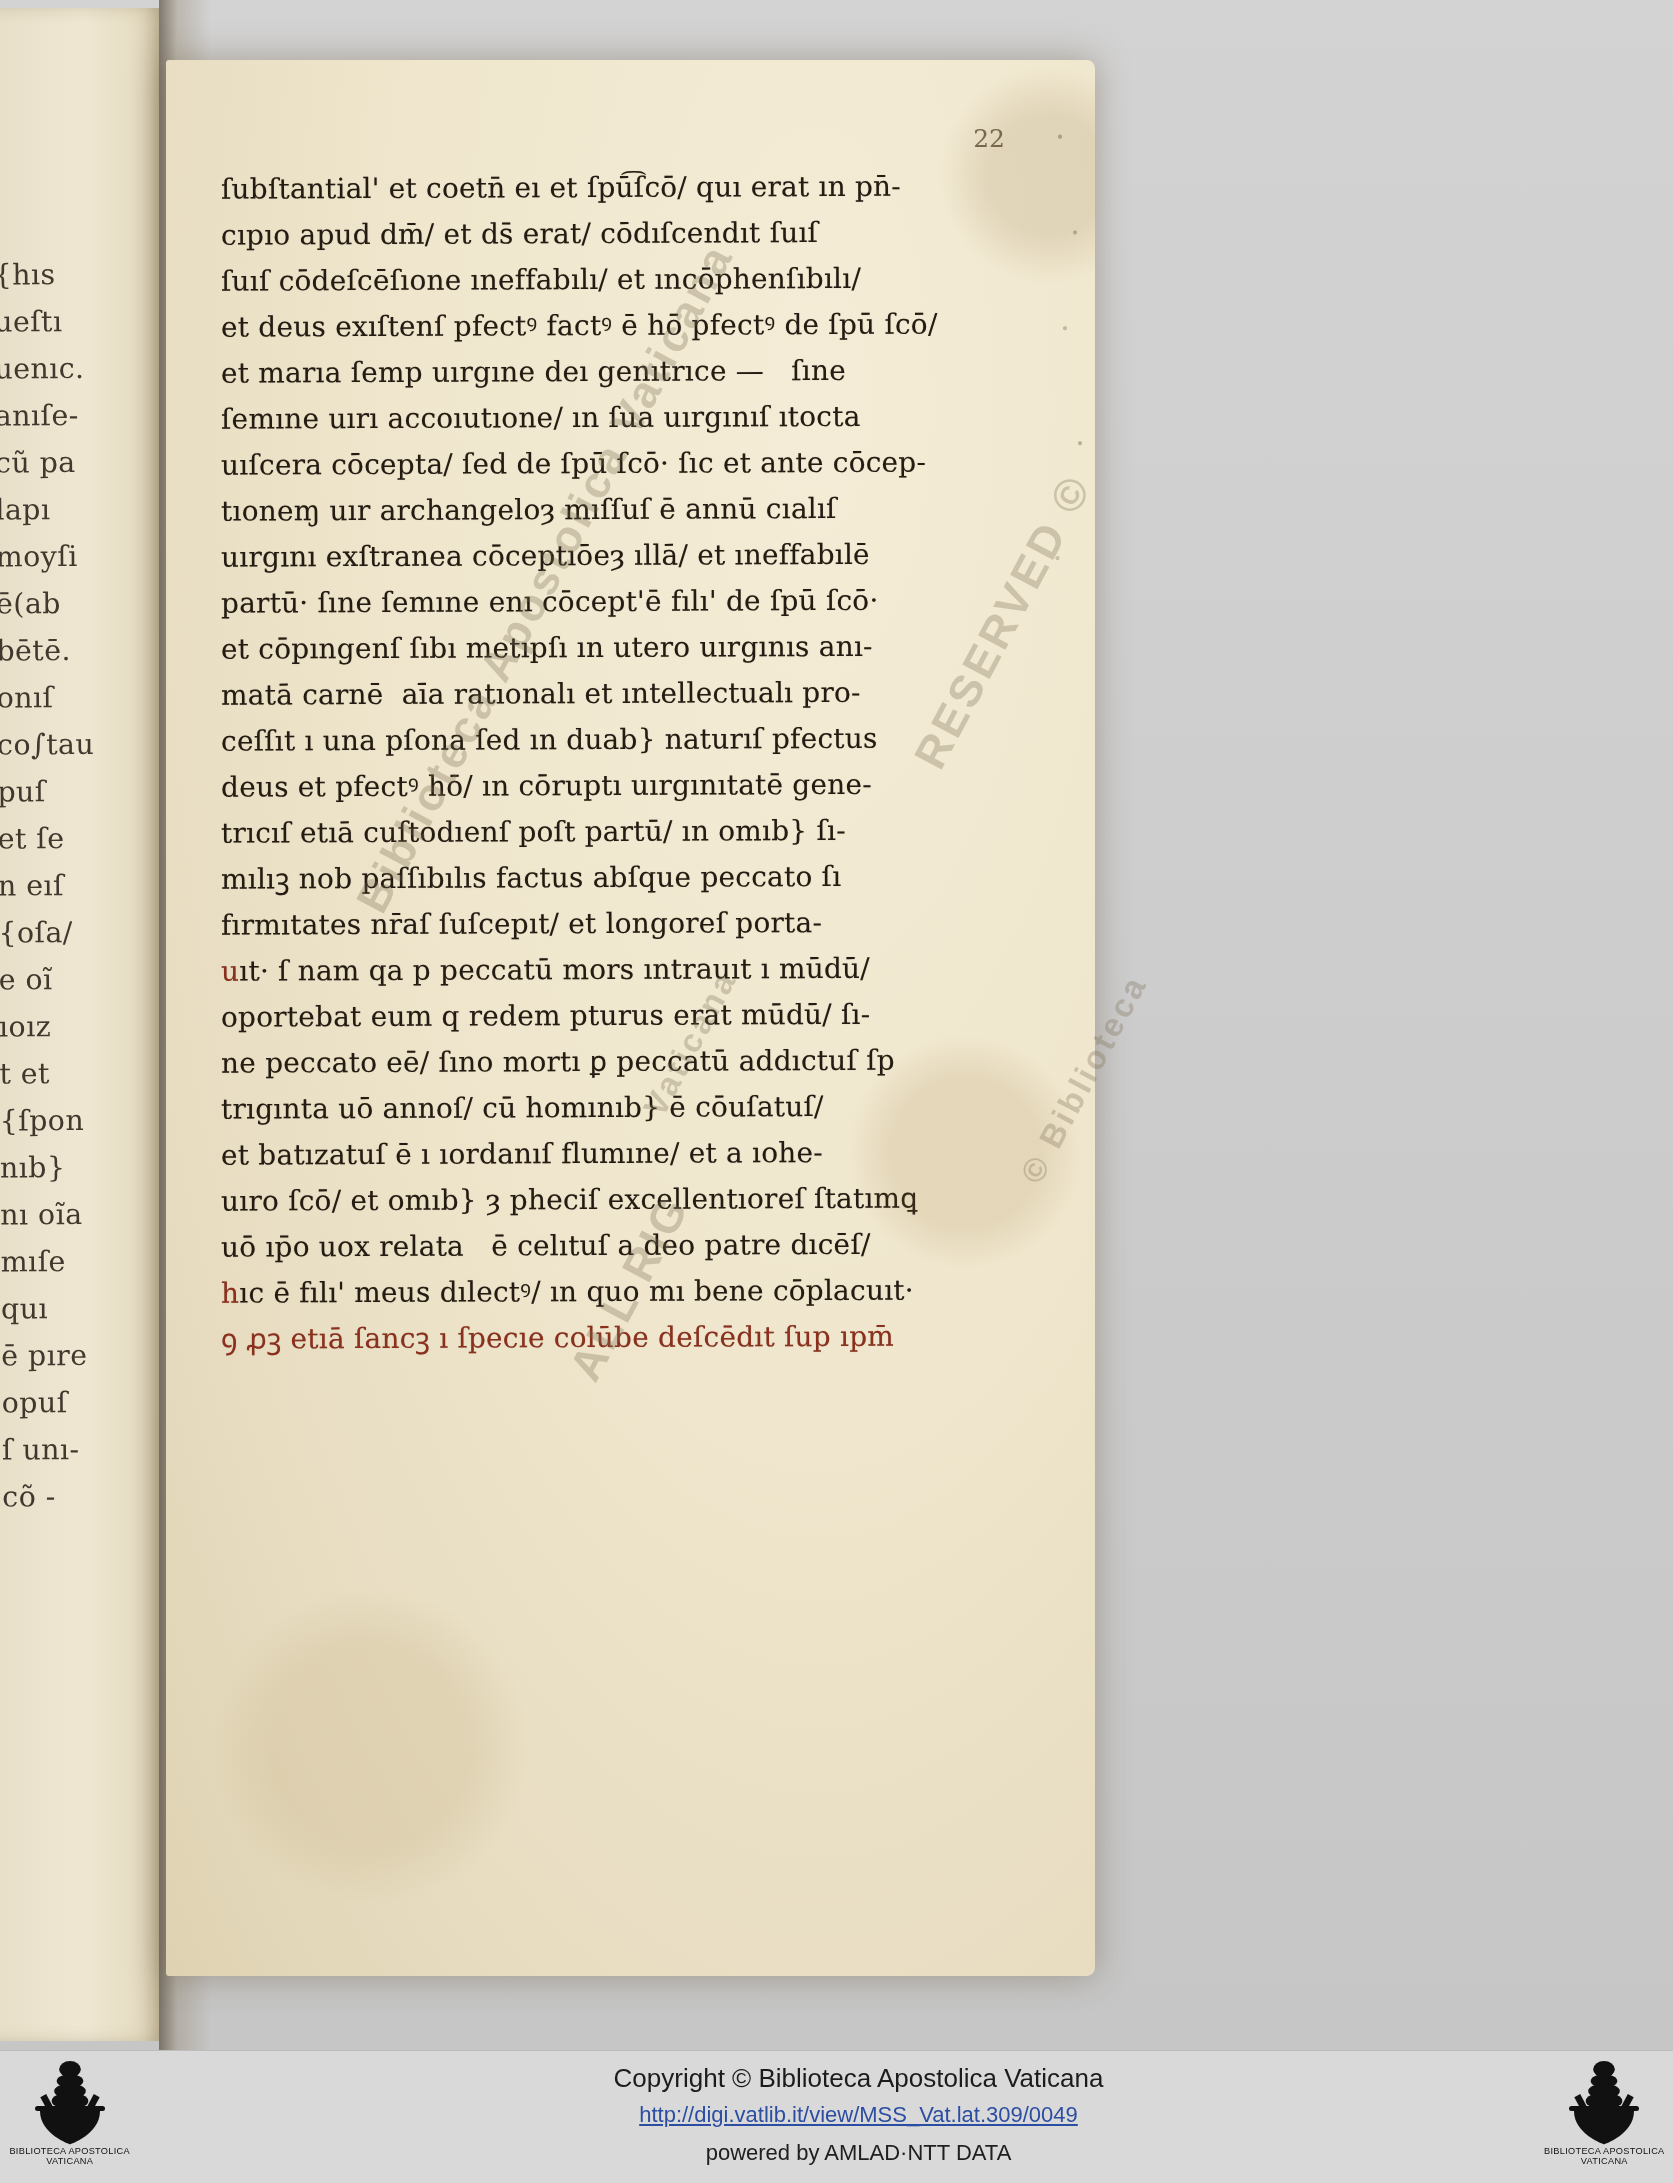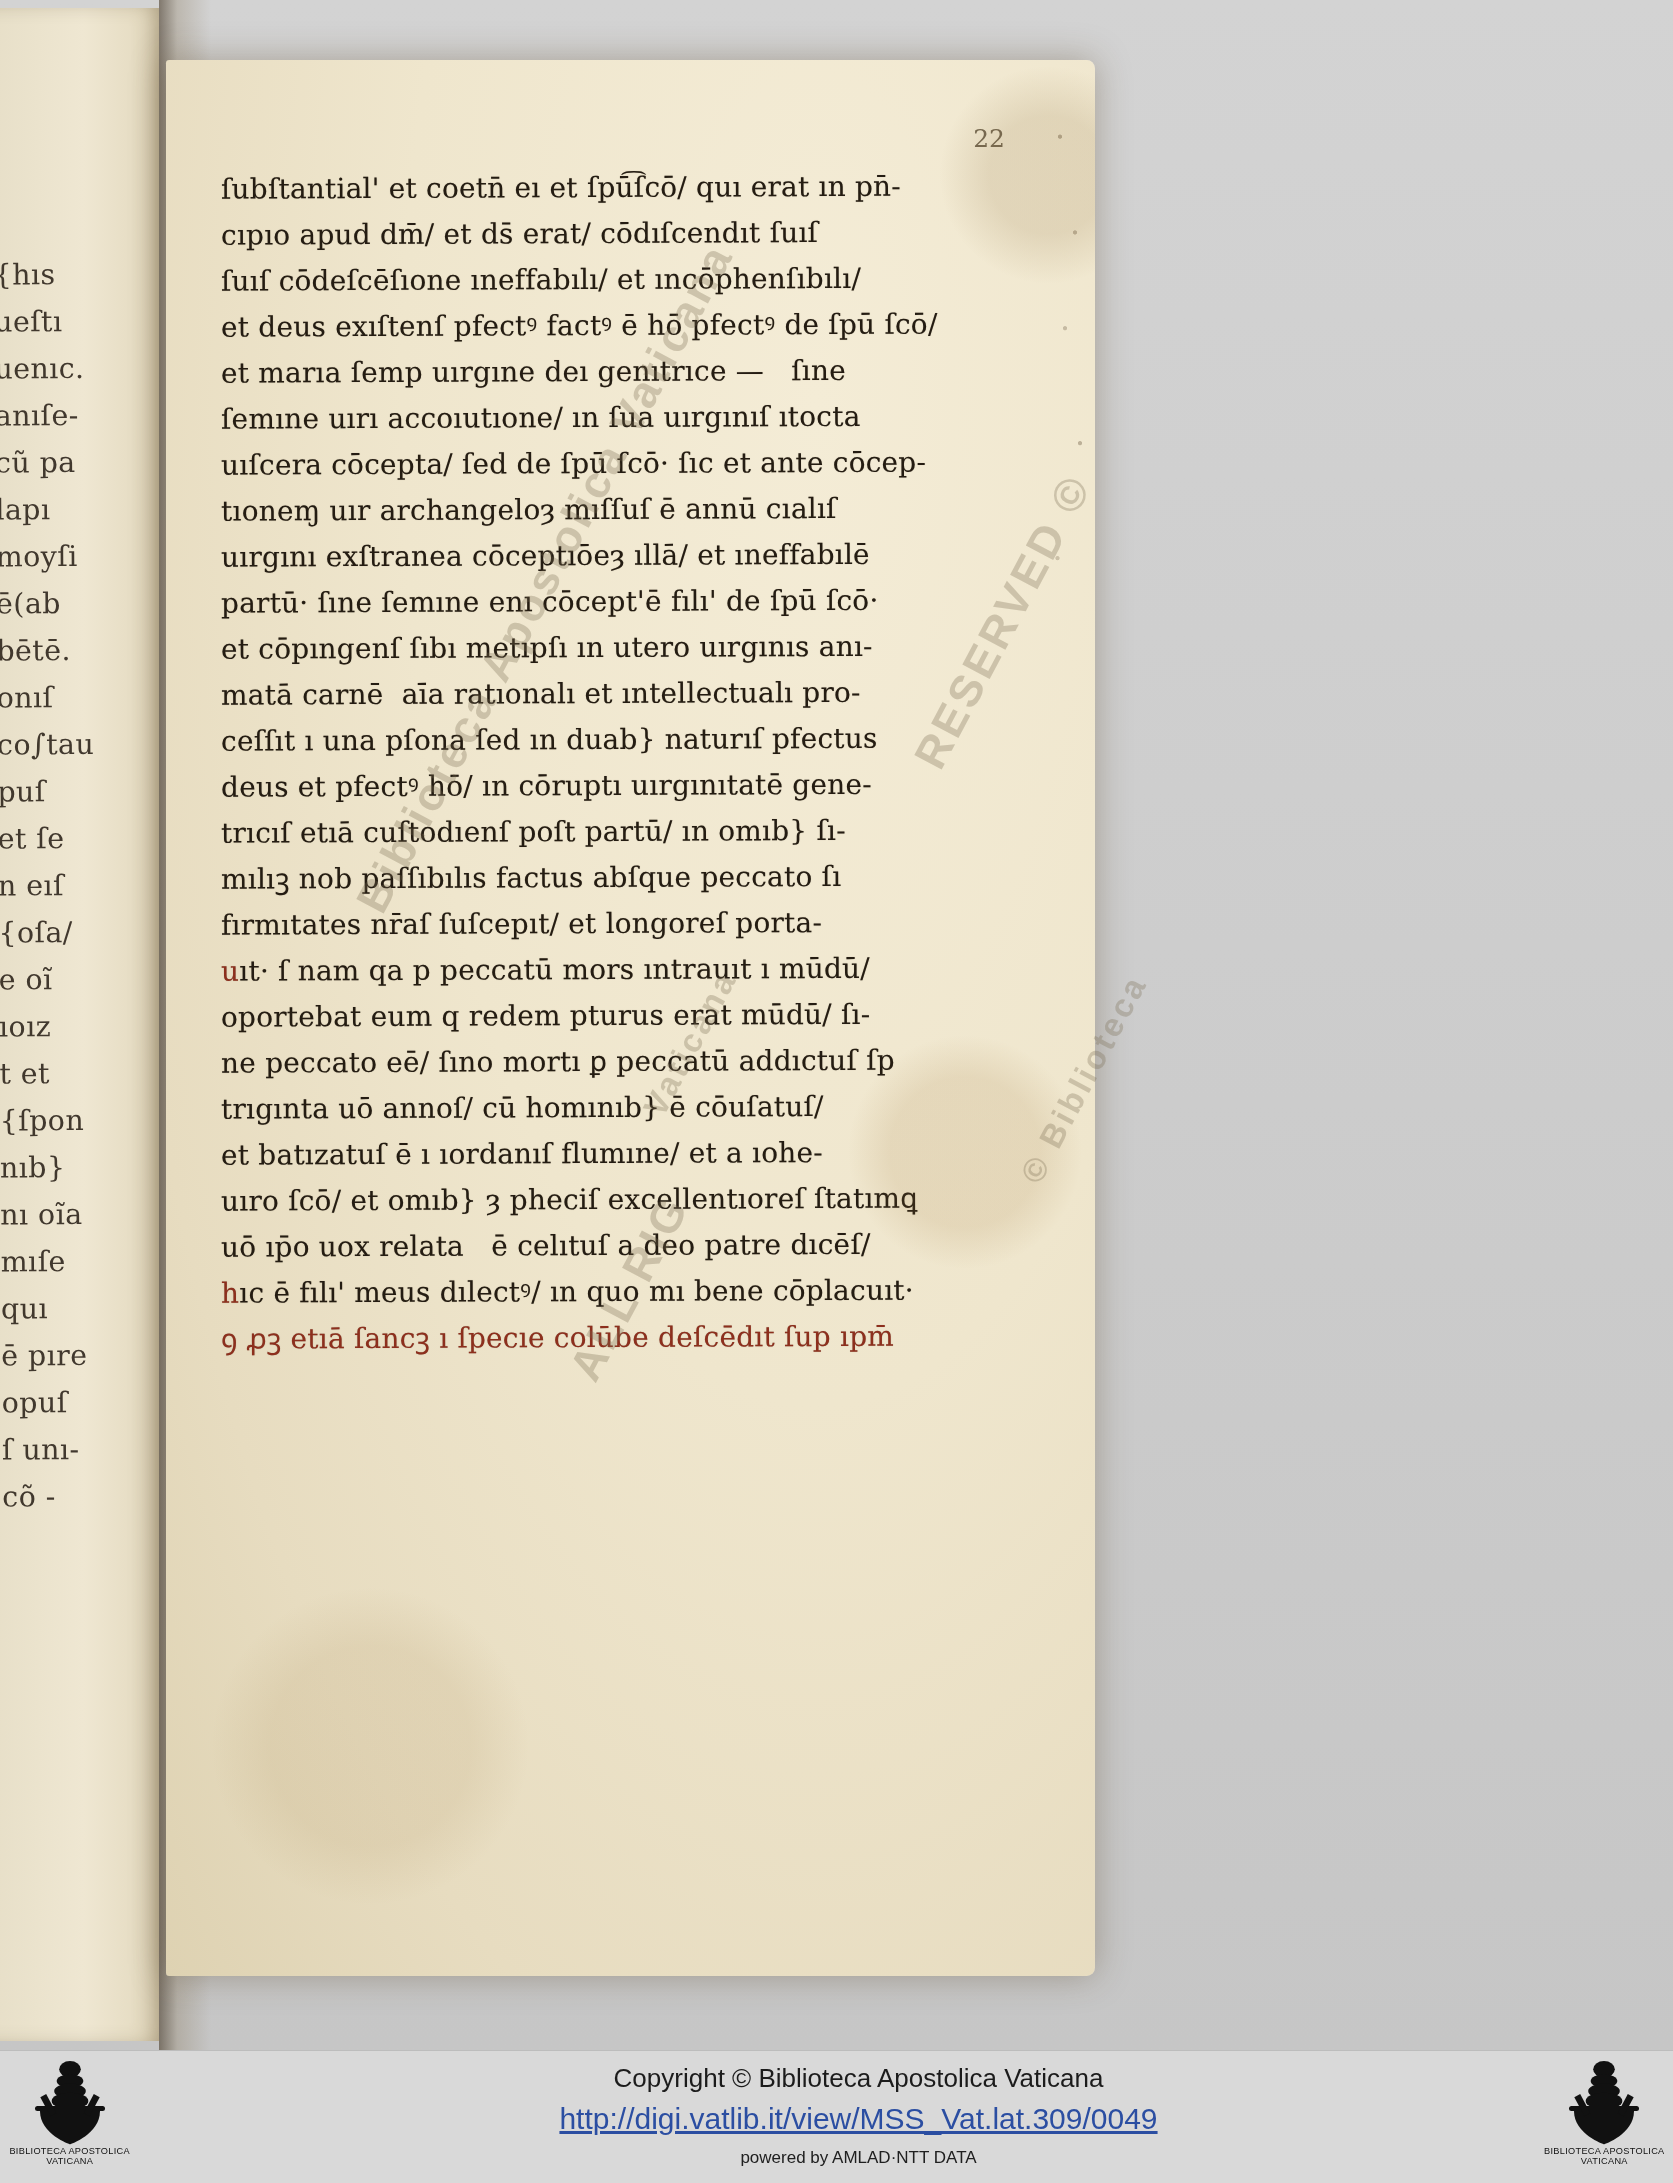--- a/index.html
+++ b/index.html
@@ -167,28 +167,28 @@
     top: 11.7px;
     text-align: center;
     padding-left: 43px;
   }
   .copyright {
     font-size: 26px;
     color: #1c1c1c;
     margin: 0 0 8.4px 0;
   }
   .viewurl {
-    font-size: 30px;
+    font-size: 22px;
     color: #2b4ea2;
     text-decoration: underline;
     margin: 0 0 11.7px 0;
     display: block;
   }
   .powered {
-    font-size: 17px;
+    font-size: 22px;
     color: #202020;
   }
 
   .crest {
     position: absolute;
     width: 126px;
     height: 126px;
     top: 5px;
     text-align: center;
   }

